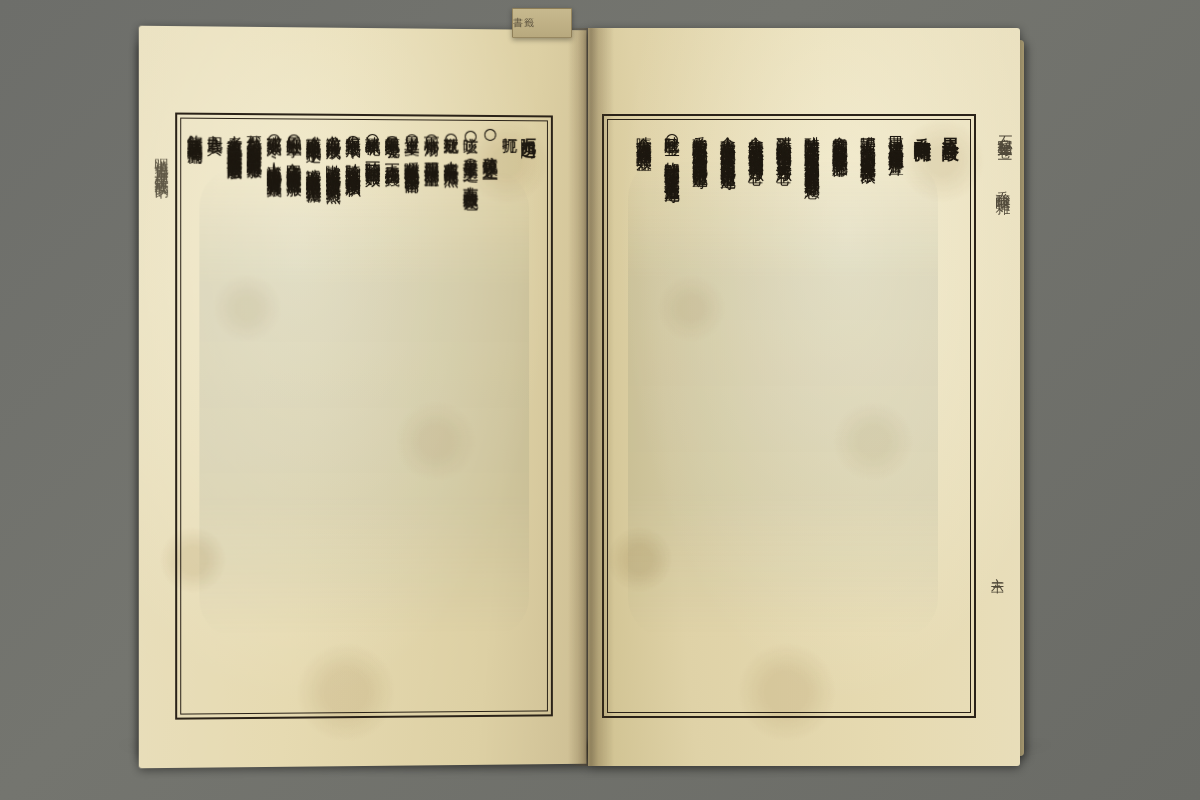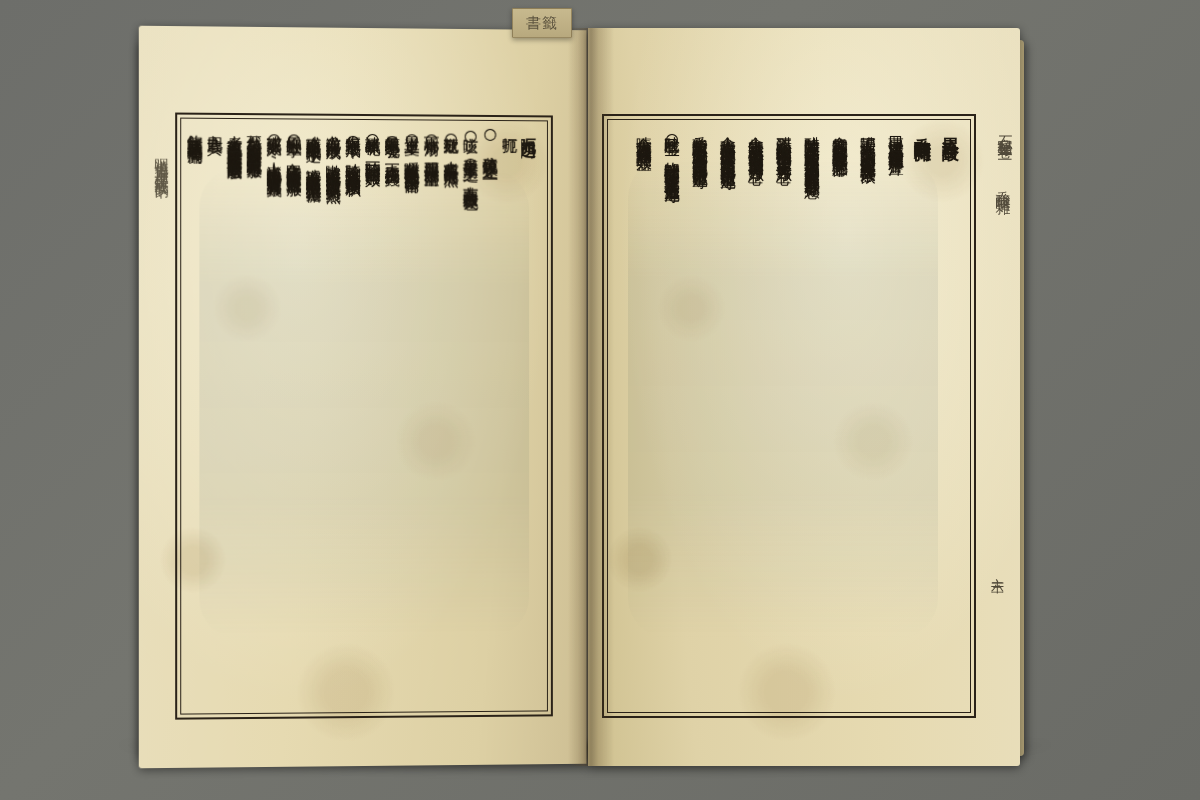--- a/index.html
+++ b/index.html
@@ -114,23 +114,22 @@
     top: 8px;
     width: 58px;
     height: 28px;
     background: linear-gradient(180deg, #c7b98e 0%, #b8a97e 100%);
     border: 1px solid rgba(80,62,30,0.4);
     border-radius: 1px;
     box-shadow: 0 2px 5px rgba(0,0,0,0.35);
   }
   .spine-slip span {
     display: block;
-    text-align: center;
     font-family: "DejaVu Sans", "Liberation Sans", sans-serif;
-    font-size: 15px;
+    font-size: 10px;
     color: #3a3326;
     line-height: 28px;
     letter-spacing: 1px;
     opacity: 0.75;
   }
 
   
   .frame {
     position: absolute;
     border: 2.5px solid #2a2218;

